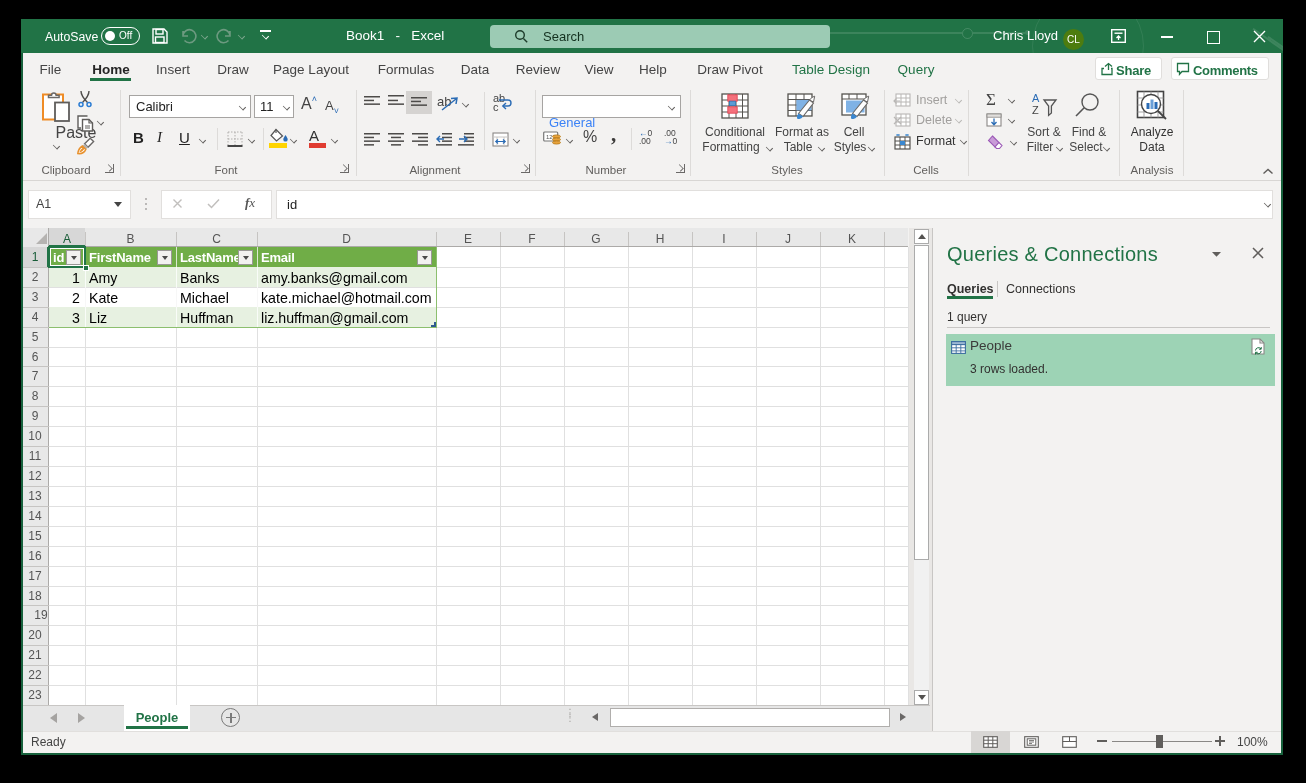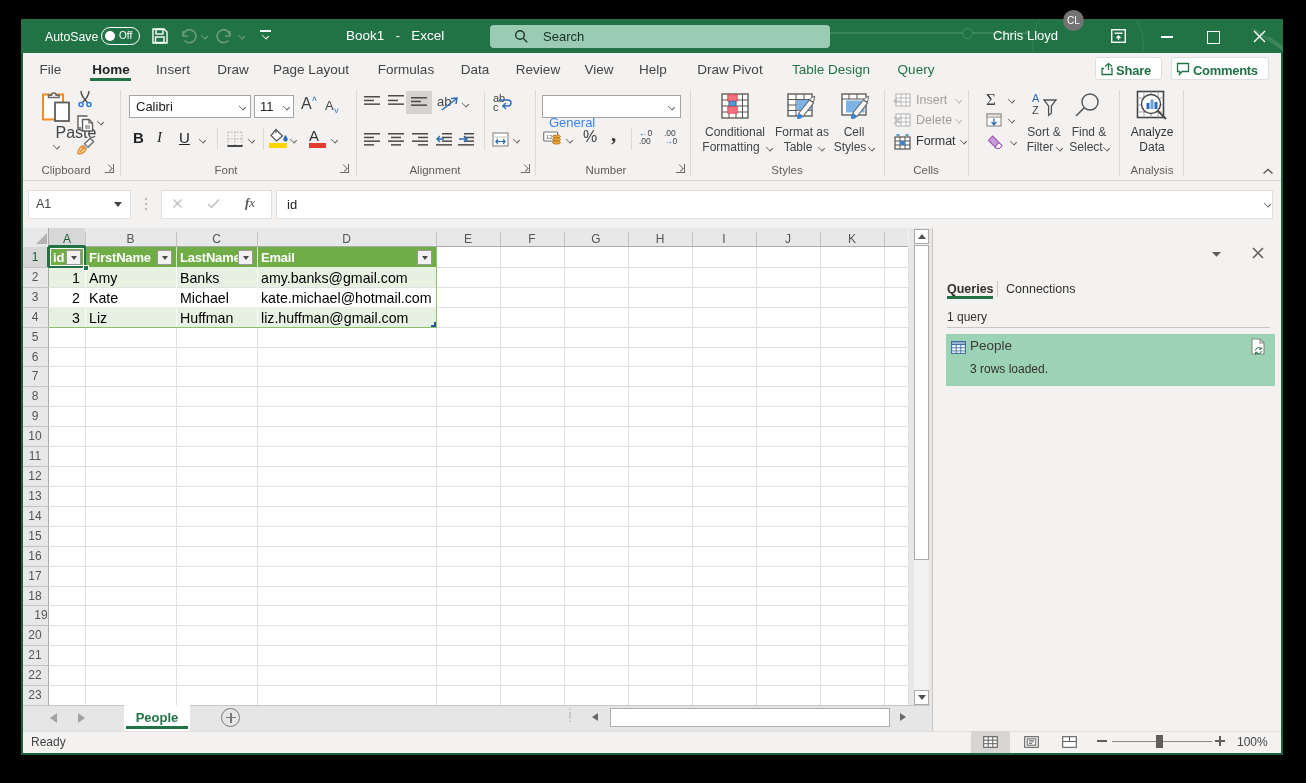--- a/index.html
+++ b/index.html
@@ -53,21 +53,21 @@
 <div class="chev white" style="left:262px;top:33px;"></div>
 <div class="a" style="left:346px;top:28px;color:#fff;font-size:13.5px;">Book1&nbsp;&nbsp;&nbsp;-&nbsp;&nbsp;&nbsp;Excel</div>
 
 <div class="a" style="left:490px;top:25px;width:340px;height:23px;background:#9ccbb4;border-radius:4px;"></div>
 <svg class="a" style="left:514px;top:29px;" width="15" height="15" viewBox="0 0 15 15">
  <circle cx="6" cy="6" r="4.3" fill="none" stroke="#1d3b2a" stroke-width="1.4"></circle>
  <path d="M9.4 9.4 L13.2 13.2" stroke="#1d3b2a" stroke-width="1.4"></path>
 </svg>
 <div class="a" style="left:543px;top:29px;font-size:13px;color:#14311f;">Search</div>
 <div class="a" style="left:993px;top:28px;color:#fff;font-size:13px;">Chris Lloyd</div>
-<div class="a" style="left:1063px;top:10px;width:21px;height:21px;background:#737373;border-radius:50%;color:#fff;font-size:10px;text-align:center;line-height:21px;">CL</div>
+<div class="a" style="left:1063px;top:29px;width:21px;height:21px;background:#4d7c0f;border-radius:50%;color:#fff;font-size:10px;text-align:center;line-height:21px;">CL</div>
 
 <svg class="a" style="left:1111px;top:29px;" width="15" height="14" viewBox="0 0 15 14">
  <rect x="0.7" y="0.7" width="13.6" height="12.6" fill="none" stroke="#fff" stroke-width="1.4"></rect>
  <path d="M3.5 4.2 h8" stroke="#fff" stroke-width="1.4"></path>
  <path d="M7.5 11 v-4 M5.5 9 l2-2 2 2" fill="none" stroke="#fff" stroke-width="1.3"></path>
 </svg>
 <div class="a" style="left:1161px;top:36px;width:12px;height:1.6px;background:#fff;"></div>
 <div class="a" style="left:1207px;top:31px;width:11px;height:11px;border:1.4px solid #fff;"></div>
 <svg class="a" style="left:1253px;top:30px;" width="13" height="13" viewBox="0 0 13 13">
  <path d="M1 1 L12 12 M12 1 L1 12" stroke="#fff" stroke-width="1.4"></path>
@@ -572,20 +572,21 @@
   <div class="a" style="left:8.2px;top:3.5px;width:1.4px;height:10px;background:#7a7a7a;"></div>
   <div class="a" style="left:3.9px;top:7.8px;width:10px;height:1.4px;background:#7a7a7a;"></div>
 </div>
 <div class="a" style="left:565px;top:711px;color:#a8a6a4;font-size:10px;line-height:4.5px;">⋮<br>⋮</div>
 <div class="a" style="left:592px;top:713px;width:0;height:0;border-top:4.5px solid transparent;border-bottom:4.5px solid transparent;border-right:6px solid #6a6867;"></div>
 <div class="a" style="left:610px;top:708px;width:280px;height:19px;background:#fff;border:1px solid #b0aeac;box-sizing:border-box;"></div>
 <div class="a" style="left:900px;top:713px;width:0;height:0;border-top:4.5px solid transparent;border-bottom:4.5px solid transparent;border-left:6px solid #6a6867;"></div>
 
 <div class="a" style="left:933px;top:228px;width:348px;height:503px;background:#f3f2f1;"></div>
 <div class="a" style="left:932px;top:228px;width:1px;height:503px;background:#c8c6c4;"></div>
+<div class="a" style="left:947px;top:243px;font-size:20px;color:#217346;letter-spacing:0.25px;">Queries &amp; Connections</div>
 <svg class="a" style="left:1211px;top:251px;" width="11" height="7" viewBox="0 0 11 7">
       <path d="M1 1 L5.5 5.8 L10 1" fill="#605e5c"></path>
     </svg>
 <svg class="a" style="left:1252px;top:247px;" width="12" height="12" viewBox="0 0 12 12">
       <path d="M1 1 L11 11 M11 1 L1 11" stroke="#605e5c" stroke-width="1.5"></path>
     </svg>
 <div class="a" style="left:947px;top:282px;font-size:12.5px;font-weight:700;color:#323130;">Queries</div>
 <div class="a" style="left:947px;top:296px;width:46px;height:3px;background:#217346;"></div>
 <div class="a" style="left:997px;top:281px;width:1px;height:16px;background:#c8c6c4;"></div>
 <div class="a" style="left:1006px;top:282px;font-size:12.5px;color:#323130;">Connections</div>

